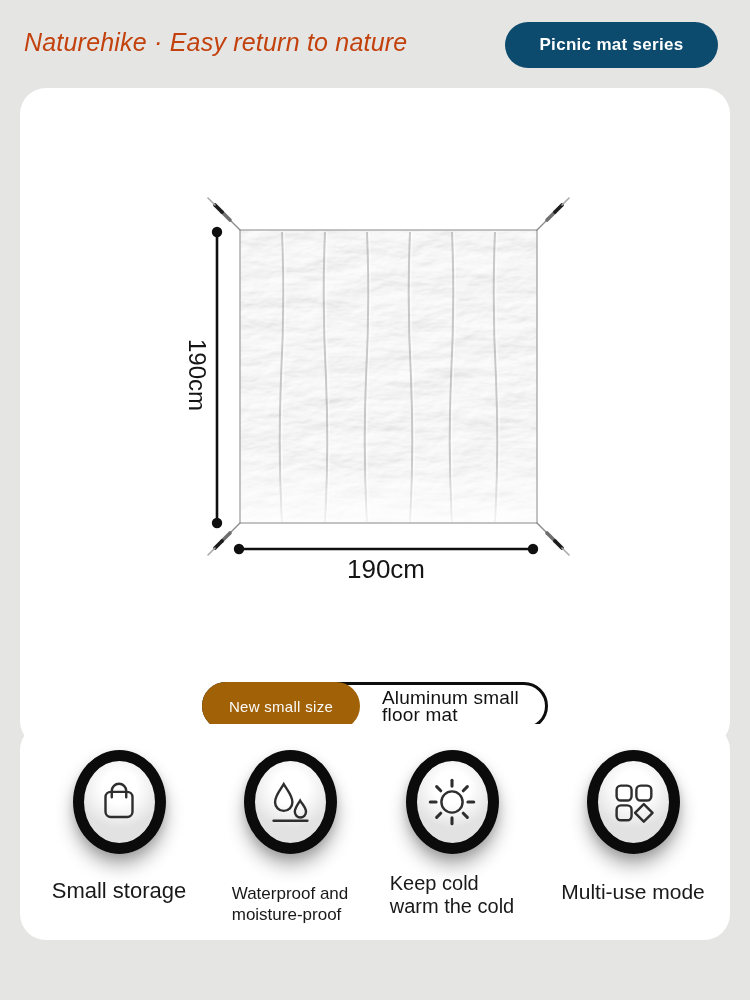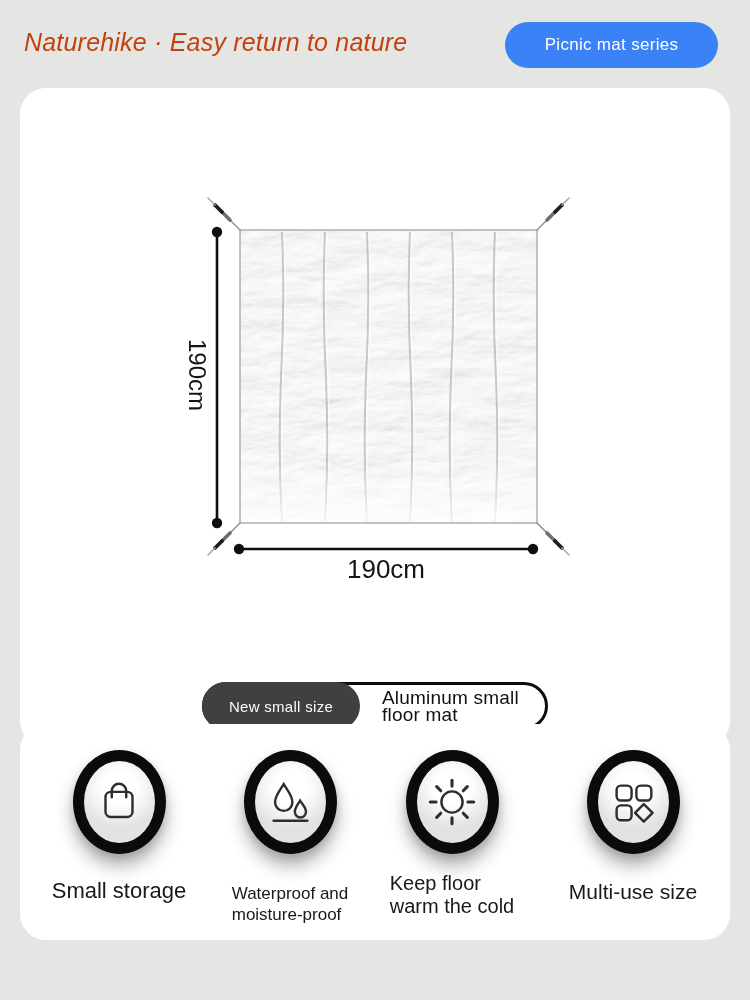--- a/index.html
+++ b/index.html
@@ -9,23 +9,23 @@
     font-family:"Liberation Sans","DejaVu Sans",sans-serif;
     color:#1a1a1a;
   }
   
   .hdr-title{
     position:absolute;left:24px;top:26px;
     font-size:25px;line-height:32px;color:#c2410c;letter-spacing:.2px;font-style:italic;
   }
   .hdr-pill{
     position:absolute;left:505px;top:22px;width:213px;height:46px;
-    background:#3b82f6;border-radius:23px;
+    background:#0c4a6e;border-radius:23px;
     display:flex;align-items:center;justify-content:center;
-    color:#fff;font-size:17px;letter-spacing:.3px;
+    color:#fff;font-size:17px;letter-spacing:.3px;font-weight:bold;
   }
   
   .card{position:absolute;background:#fff;border-radius:26px;}
   .main-card{left:20px;top:88px;width:710px;height:659px;}
   .features-card{left:20px;top:724px;width:710px;height:216px;}
   
   .figure-svg{position:absolute;left:155px;top:97px;width:400px;height:420px;}
   .dim-label{position:absolute;color:#151515;font-weight:500;}
   .dim-v{
     left:127px;top:274px;width:100px;height:26px;line-height:26px;
@@ -33,21 +33,21 @@
   }
   .dim-h{left:271px;top:466px;width:190px;text-align:center;font-size:26px;}
   
   .name-pill{
     position:absolute;left:182px;top:594px;width:346px;height:48px;
     box-sizing:border-box;border:3px solid #0d0d0d;border-radius:25px;
     background:#fff;display:flex;align-items:stretch;
   }
   .tag-new{
     margin:-3px 0 -3px -3px;width:158px;flex:0 0 auto;
-    background:#404040;border-radius:24px;
+    background:#a16207;border-radius:24px;
     display:flex;align-items:center;justify-content:center;
     color:#fafafa;font-size:15px;letter-spacing:.3px;
   }
   .name-text{
     align-self:center;padding-left:22px;
     font-size:19px;line-height:17px;color:#111;letter-spacing:.2px;
   }
   
   .feature{position:absolute;top:26px;width:170px;}
   .f1{left:14px;} .f2{left:185px;} .f3{left:347px;} .f4{left:528px;}
@@ -211,33 +211,33 @@
             <line x1="28" y1="44.5" x2="28" y2="50.5"></line>
             <line x1="16.33" y1="39.67" x2="12.1" y2="43.9"></line>
             <line x1="11.5" y1="28" x2="5.5" y2="28"></line>
             <line x1="16.33" y1="16.33" x2="12.1" y2="12.1"></line>
             <line x1="28" y1="11.5" x2="28" y2="5.5"></line>
             <line x1="39.67" y1="16.33" x2="43.9" y2="12.1"></line>
           </g>
         </svg>
       </div>
       <div class="f-label left">
-        <div>Keep floor</div>
+        <div>Keep cold</div>
         <div>warm the cold</div>
       </div>
     </div>
 
     <div class="feature f4">
       <div class="badge">
         <svg width="54" height="54" viewBox="0 0 56 56" stroke-linejoin="round">
           <rect x="11" y="11" width="15.5" height="15.5" rx="4.5"></rect>
           <rect x="31.5" y="11" width="15.5" height="15.5" rx="4.5"></rect>
           <rect x="11" y="31.5" width="15.5" height="15.5" rx="4.5"></rect>
           <path d="M39.2 30.2 L48.3 39.3 L39.2 48.4 L30.1 39.3 Z"></path>
         </svg>
       </div>
       <div class="f-label center">
-        <div>Multi-use size</div>
+        <div>Multi-use mode</div>
       </div>
     </div>
 
   </section>
 </div>
 
 </body></html>

